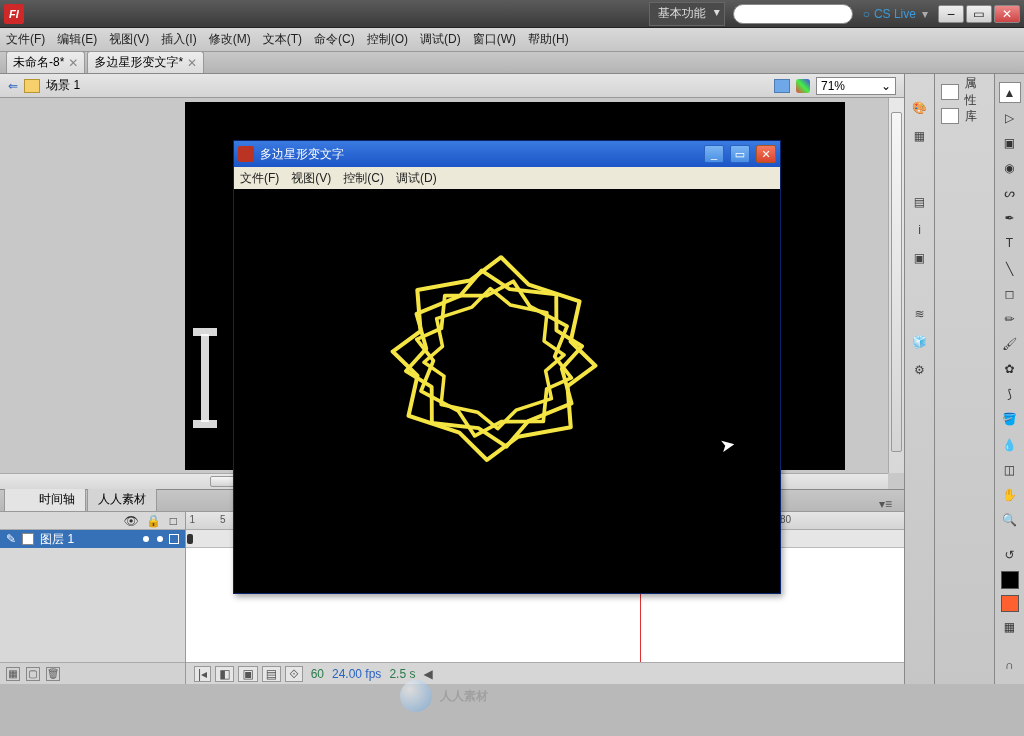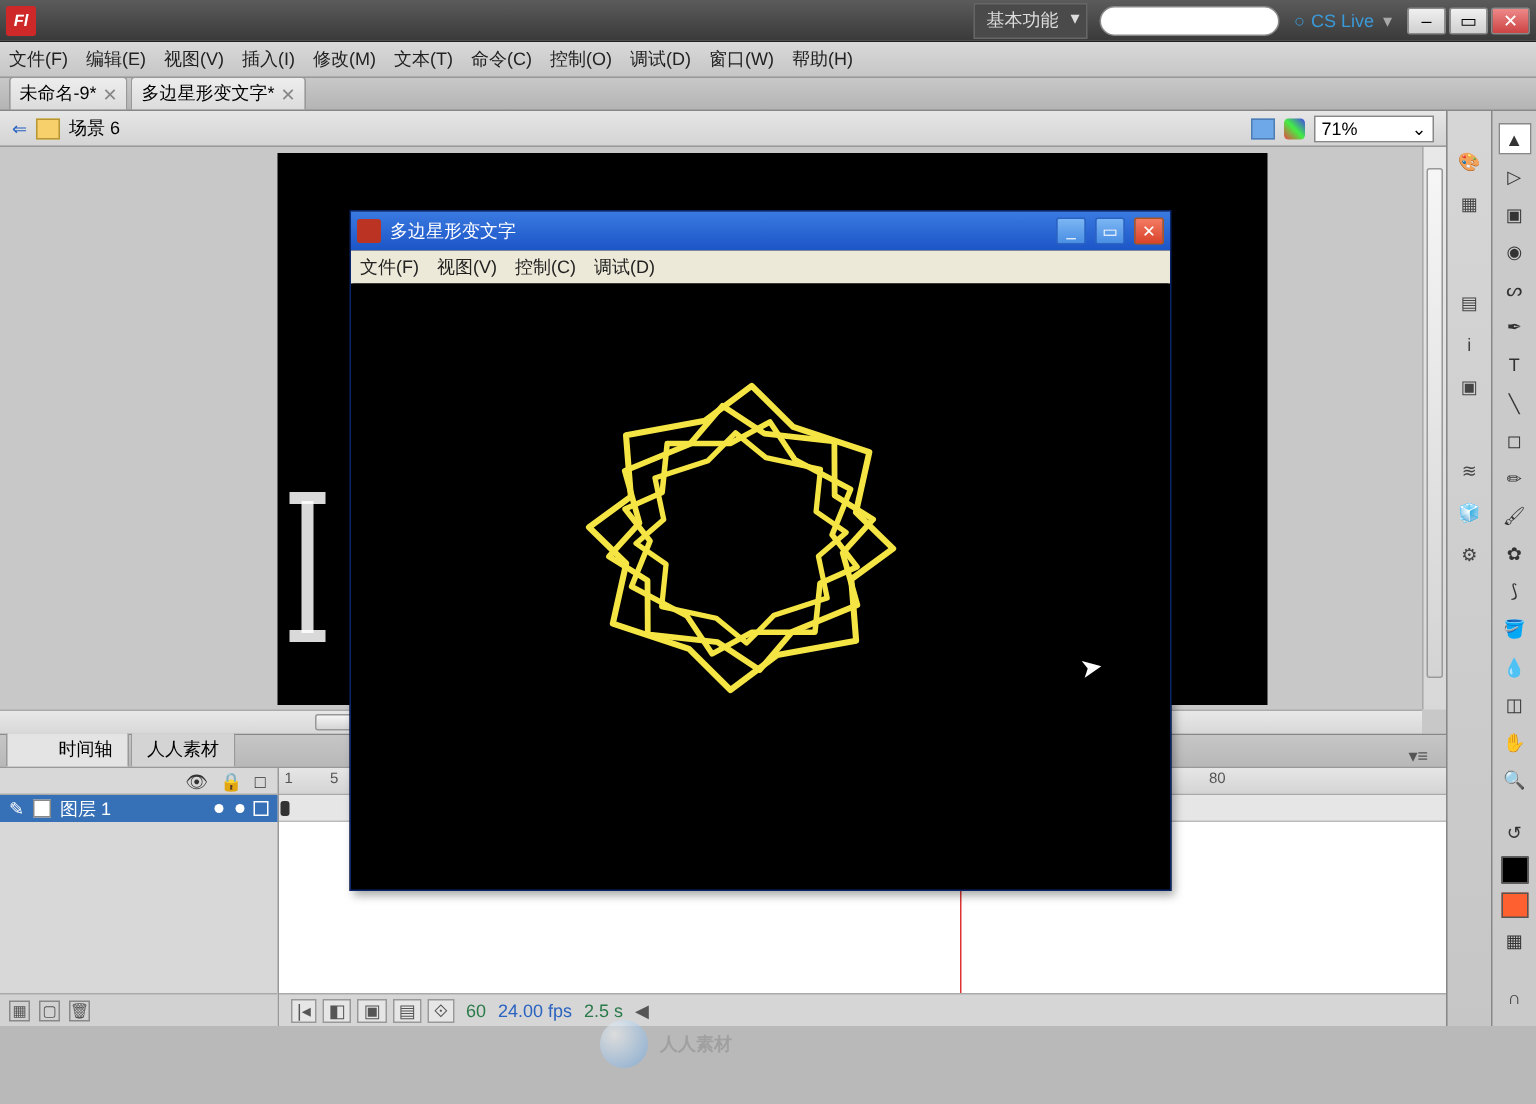--- a/index.html
+++ b/index.html
@@ -133,35 +133,35 @@
   <span>文本(T)</span>
   <span>命令(C)</span>
   <span>控制(O)</span>
   <span>调试(D)</span>
   <span>窗口(W)</span>
   <span>帮助(H)</span>
 </div>
 
 <div class="tabstrip">
   <div class="doc-tab">
-      <span>未命名-9*</span>
+      <span>未命名-8*</span>
       <span class="x">✕</span>
     </div>
   <div class="doc-tab">
       <span>多边星形变文字*</span>
       <span class="x">✕</span>
     </div>
 </div>
 
 <div class="main-layout">
   <div class="stage-col">
     <div class="scene-bar">
       <span class="back">⇐</span>
       <span class="icon"></span>
-      <span>场景 6</span>
+      <span>场景 1</span>
       <span class="spacer"></span>
       <span class="clip"></span>
       <span class="paint"></span>
       <div class="zoom-box">
           <span>71%</span>
         </div>
     </div>
     <div class="stage-wrapper">
       <div class="stage-scroll">
         <div class="stage-canvas">
@@ -221,21 +221,21 @@
               <span class="tick-lbl" style="left: 224px;">30</span>
               <span class="tick-lbl" style="left: 262px;">35</span>
               <span class="tick-lbl" style="left: 300px;">40</span>
               <span class="tick-lbl" style="left: 338px;">45</span>
               <span class="tick-lbl" style="left: 376px;">50</span>
               <span class="tick-lbl" style="left: 414px;">55</span>
               <span class="tick-lbl" style="left: 452px;">60</span>
               <span class="tick-lbl" style="left: 490px;">65</span>
               <span class="tick-lbl" style="left: 528px;">70</span>
               <span class="tick-lbl" style="left: 566px;">75</span>
-              <span class="tick-lbl" style="left: 620px;">80</span>
+              <span class="tick-lbl" style="left: 594px;">80</span>
             </div>
           <div class="frames-row">
             <div class="kf"></div>
           </div>
           <div class="playhead" style="left:454px;">
               <div class="cap"></div>
             </div>
           <div class="frame-footer">
             <span class="controls">
               <span>|◂</span>
@@ -260,20 +260,30 @@
     <div style="height:30px;"></div>
     <span class="ic">▤</span>
     <span class="ic">i</span>
     <span class="ic">▣</span>
     <div style="height:20px;"></div>
     <span class="ic">≋</span>
     <span class="ic">🧊</span>
     <span class="ic">⚙</span>
   </div>
 
+  <div class="panel-col">
+    <div class="panel-row">
+        <span class="pic"></span>
+        <span>属性</span>
+      </div>
+    <div class="panel-row">
+        <span class="pic"></span>
+        <span>库</span>
+      </div>
+  </div>
 
   <div class="tool-col">
     <div class="tool sel">▲</div>
     <div class="tool">▷</div>
     <div class="tool">▣</div>
     <div class="tool">◉</div>
     <div class="tool">ᔕ</div>
     <div class="tool">✒</div>
     <div class="tool">T</div>
     <div class="tool">╲</div>

